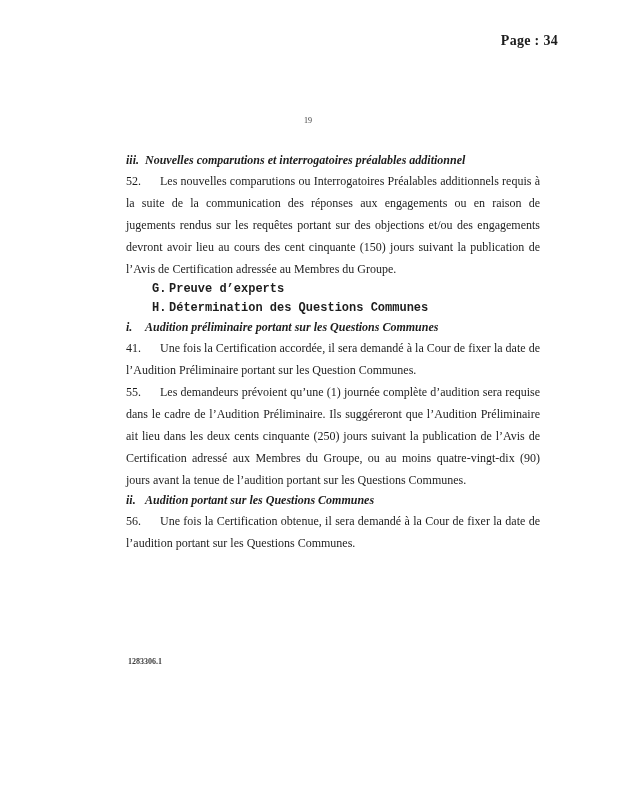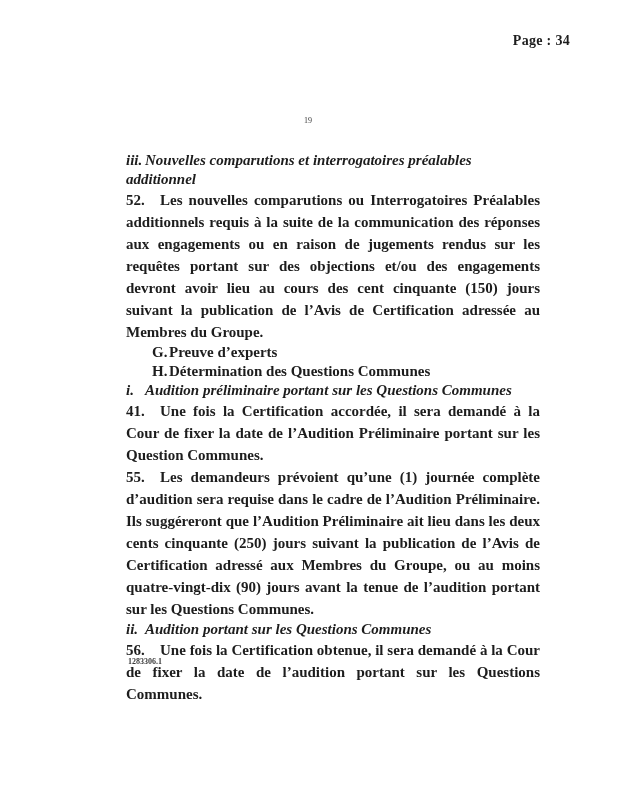--- a/index.html
+++ b/index.html
@@ -8,55 +8,55 @@
     width: 623px;
     height: 807px;
     background: #ffffff;
     font-family: "Liberation Serif", serif;
     color: #1d1d1d;
     overflow: hidden;
   }
   .page-label {
     position: absolute;
     top: 33px;
-    right: 53px;
+    right: 65px;
     font-size: 14px;
     font-weight: bold;
     letter-spacing: 0.3px;
   }
   .inner-page-number {
     position: absolute;
     top: 116px;
     left: 0;
     width: 616px;
     text-align: center;
     font-size: 8px;
     color: #3a3a3a;
   }
   .content {
     position: absolute;
     left: 126px;
     top: 151px;
     width: 414px;
-    font-size: 15px;
+    font-size: 12px;
   }
   .content > div { margin: 0; }
   .para {
     text-align: justify;
     line-height: 22px;
-    font-weight: bold;
   }
   .pnum {
     display: inline-block;
     width: 34px;
   }
   .heading {
     font-weight: bold;
     line-height: 19px;
     padding-left: 26px;
+    font-family: Liberation Mono, monospace;
   }
   .heading .hnum {
     display: inline-block;
     width: 17px;
   }
   .subheading {
     font-weight: bold;
     font-style: italic;
     line-height: 19px;
   }

